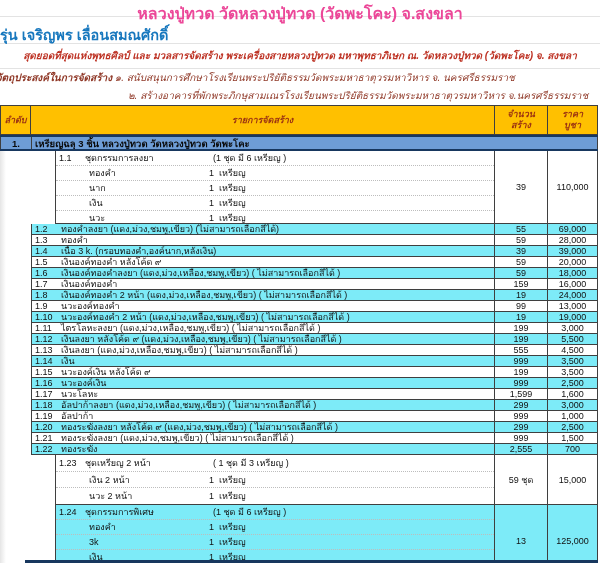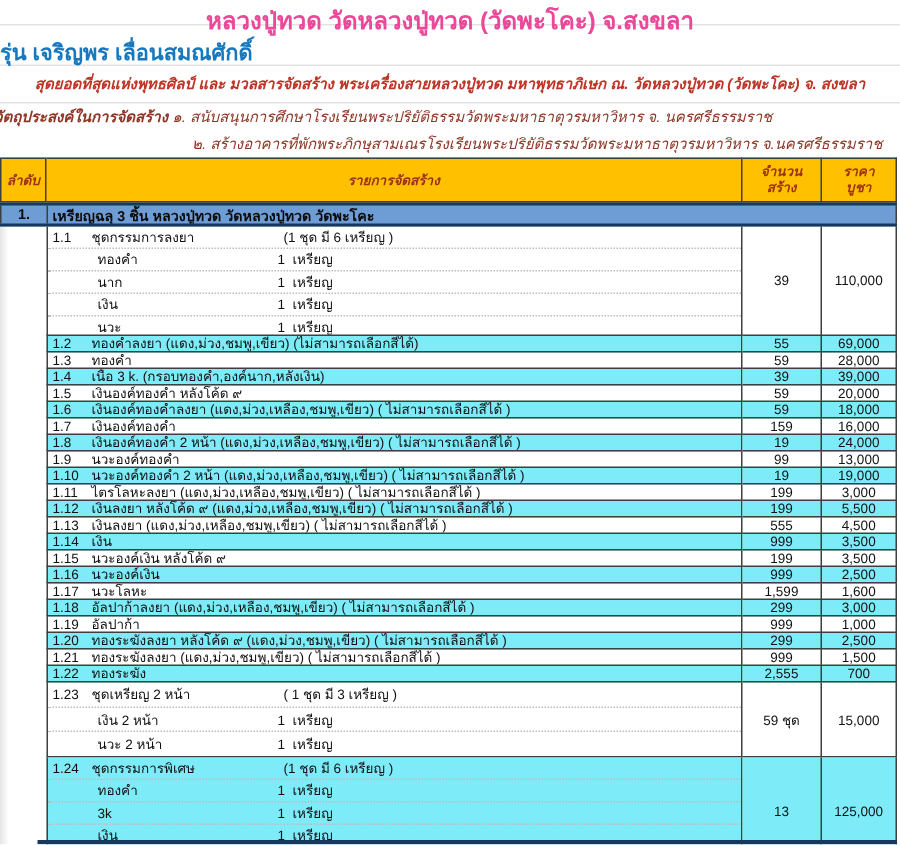--- a/index.html
+++ b/index.html
@@ -43,21 +43,21 @@
   
   .brow .c2{border-left:1px solid var(--grid-line);border-right:1px solid var(--grid-line);
             border-bottom:1px solid var(--grid-line);padding-left:3px;font-size:9px;}
   .brow .c3,.brow .c4{border-right:1px solid var(--grid-line);border-bottom:1px solid var(--grid-line);
             font-size:9px;display:flex;align-items:center;justify-content:center;}
   .brow.simple{height:11px;}
   .brow.simple .c2{display:flex;align-items:center;white-space:nowrap;}
   .cyan .c2,.cyan .c3,.cyan .c4{background:var(--row-cyan);}
   .rid{display:inline-block;width:26px;flex:0 0 26px;}
   
-  .blockbody{display:flex;flex-direction:column;padding-left:0 !important;}
+  .blockbody{display:flex;flex-direction:column;padding-left:0 !important;margin-left:24px;}
   .bline{flex:1;display:flex;align-items:center;padding-left:3px;white-space:nowrap;font-size:9px;}
   .bline:not(:last-child){border-bottom:1px dotted #bdbdbd;}
   .bl-name{display:inline-block;width:128px;}
   .iline{padding-left:33px;}
   .it-name{display:inline-block;width:115px;}
   .it-qty{display:inline-block;width:10px;text-align:right;margin-right:5px;}
   .bottomline{position:absolute;top:560px;left:25px;width:573px;height:3px;
               background:var(--section-border);}
   .leftshade{position:absolute;top:151px;left:0;width:6px;height:412px;
              background:linear-gradient(90deg,rgba(0,0,0,0.10),rgba(0,0,0,0));}

